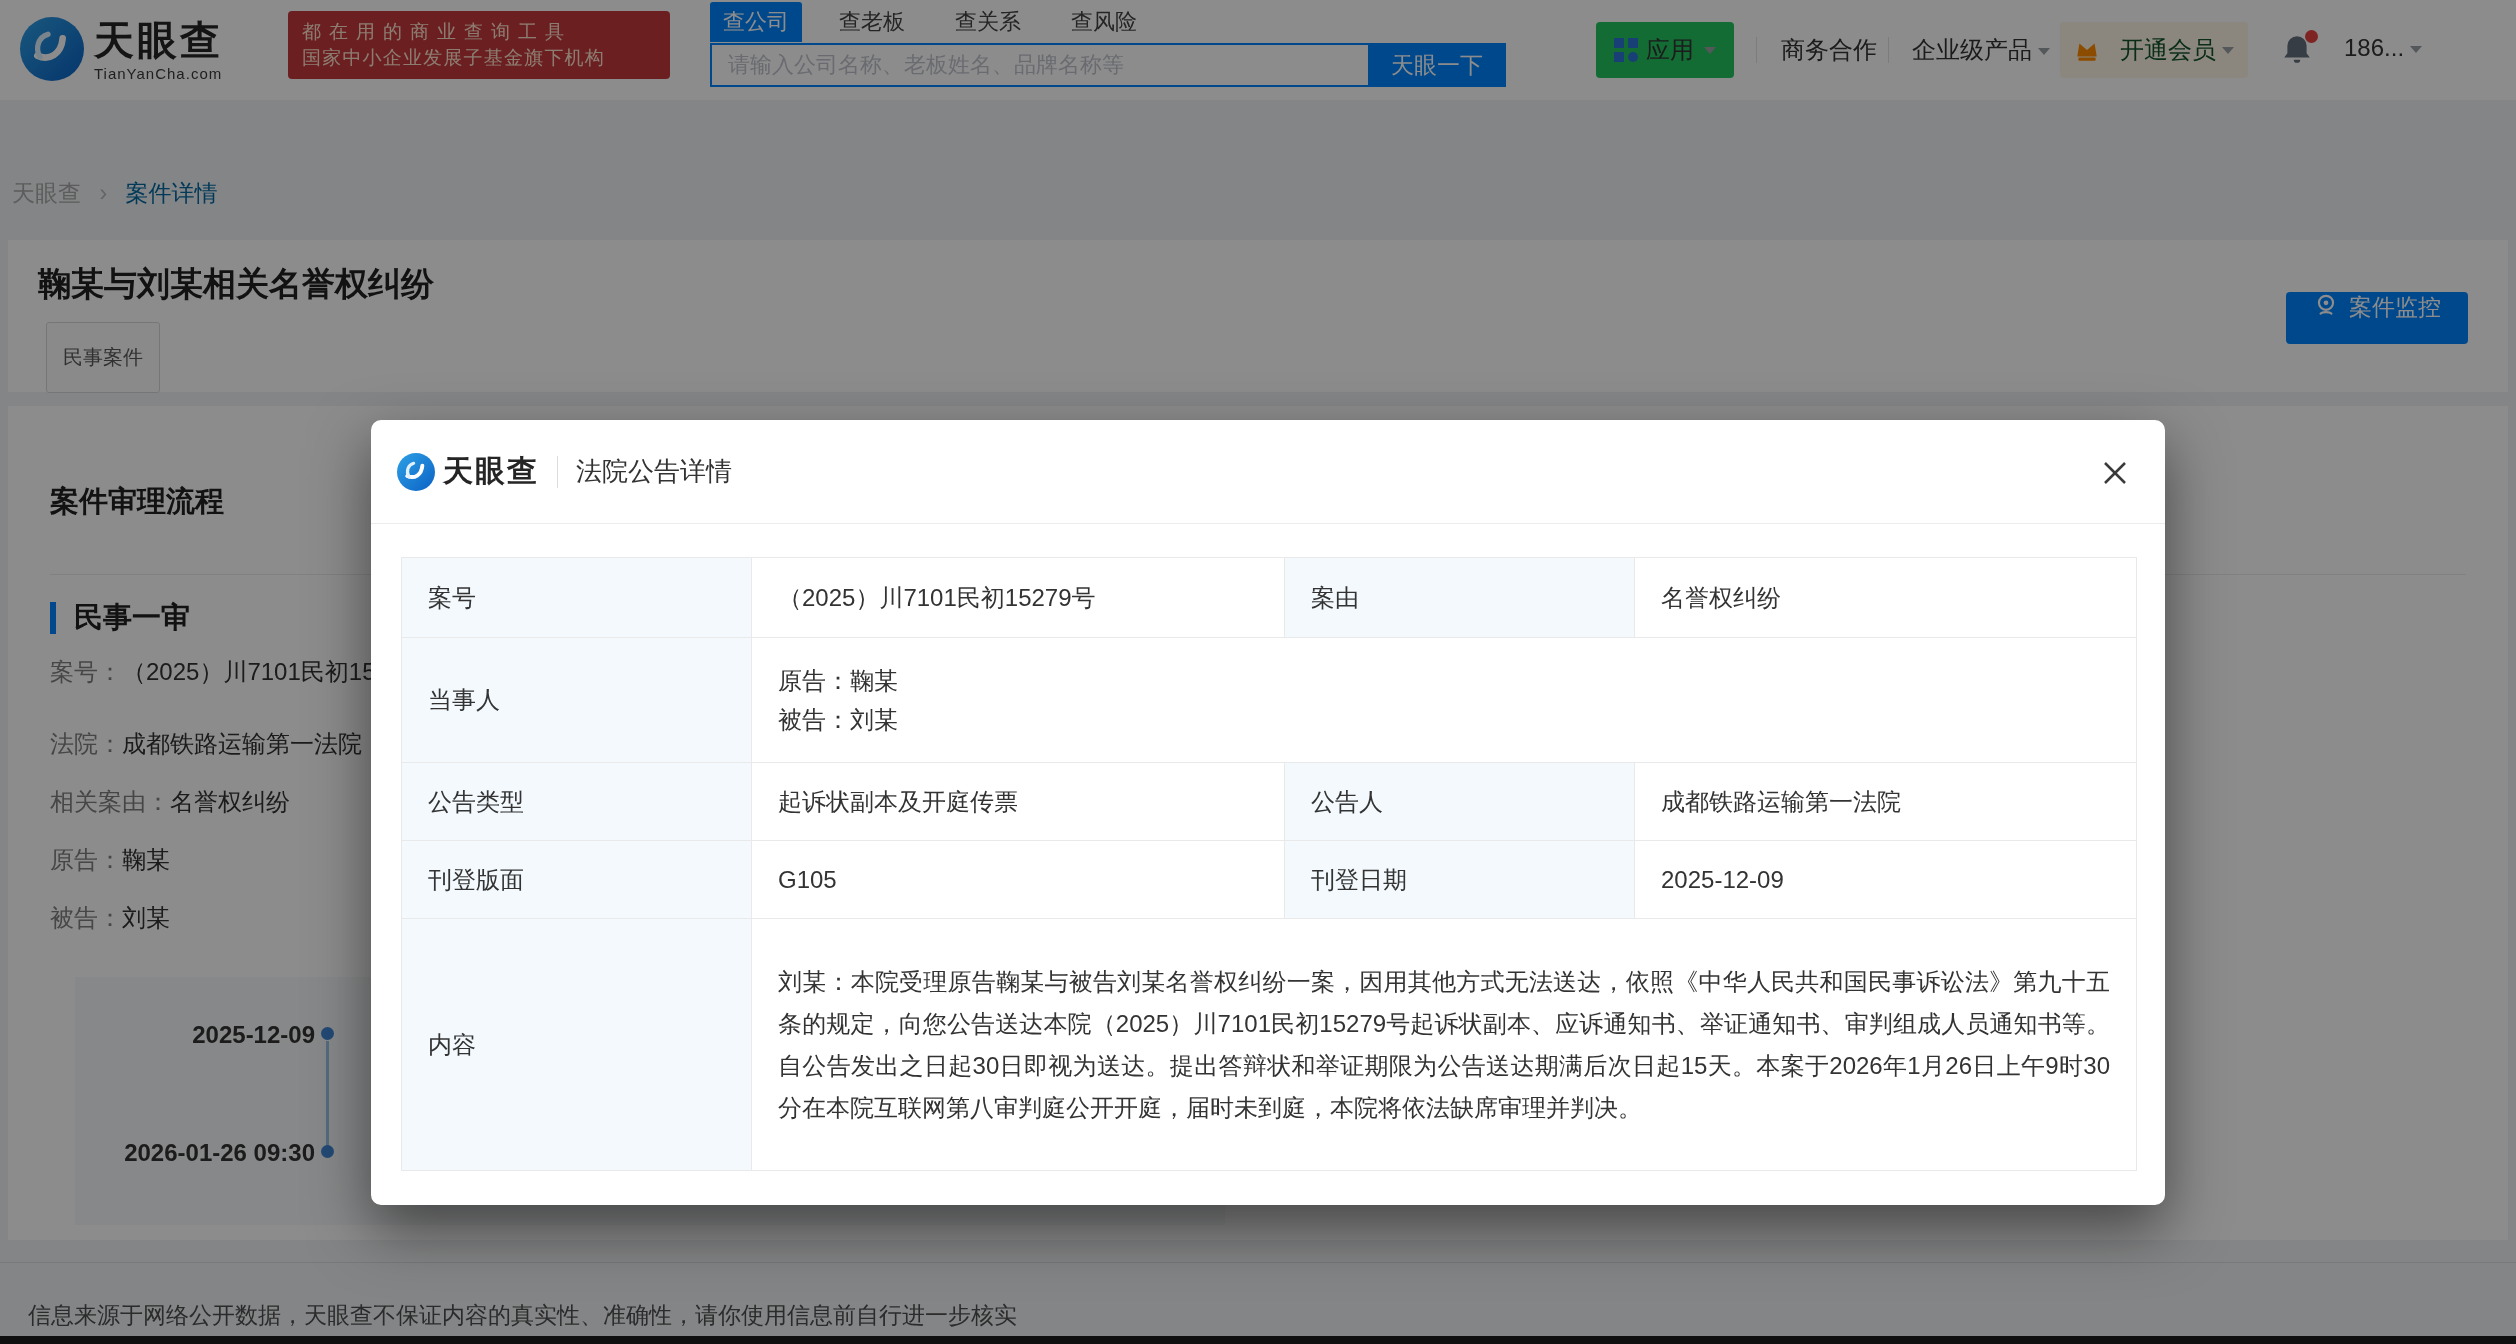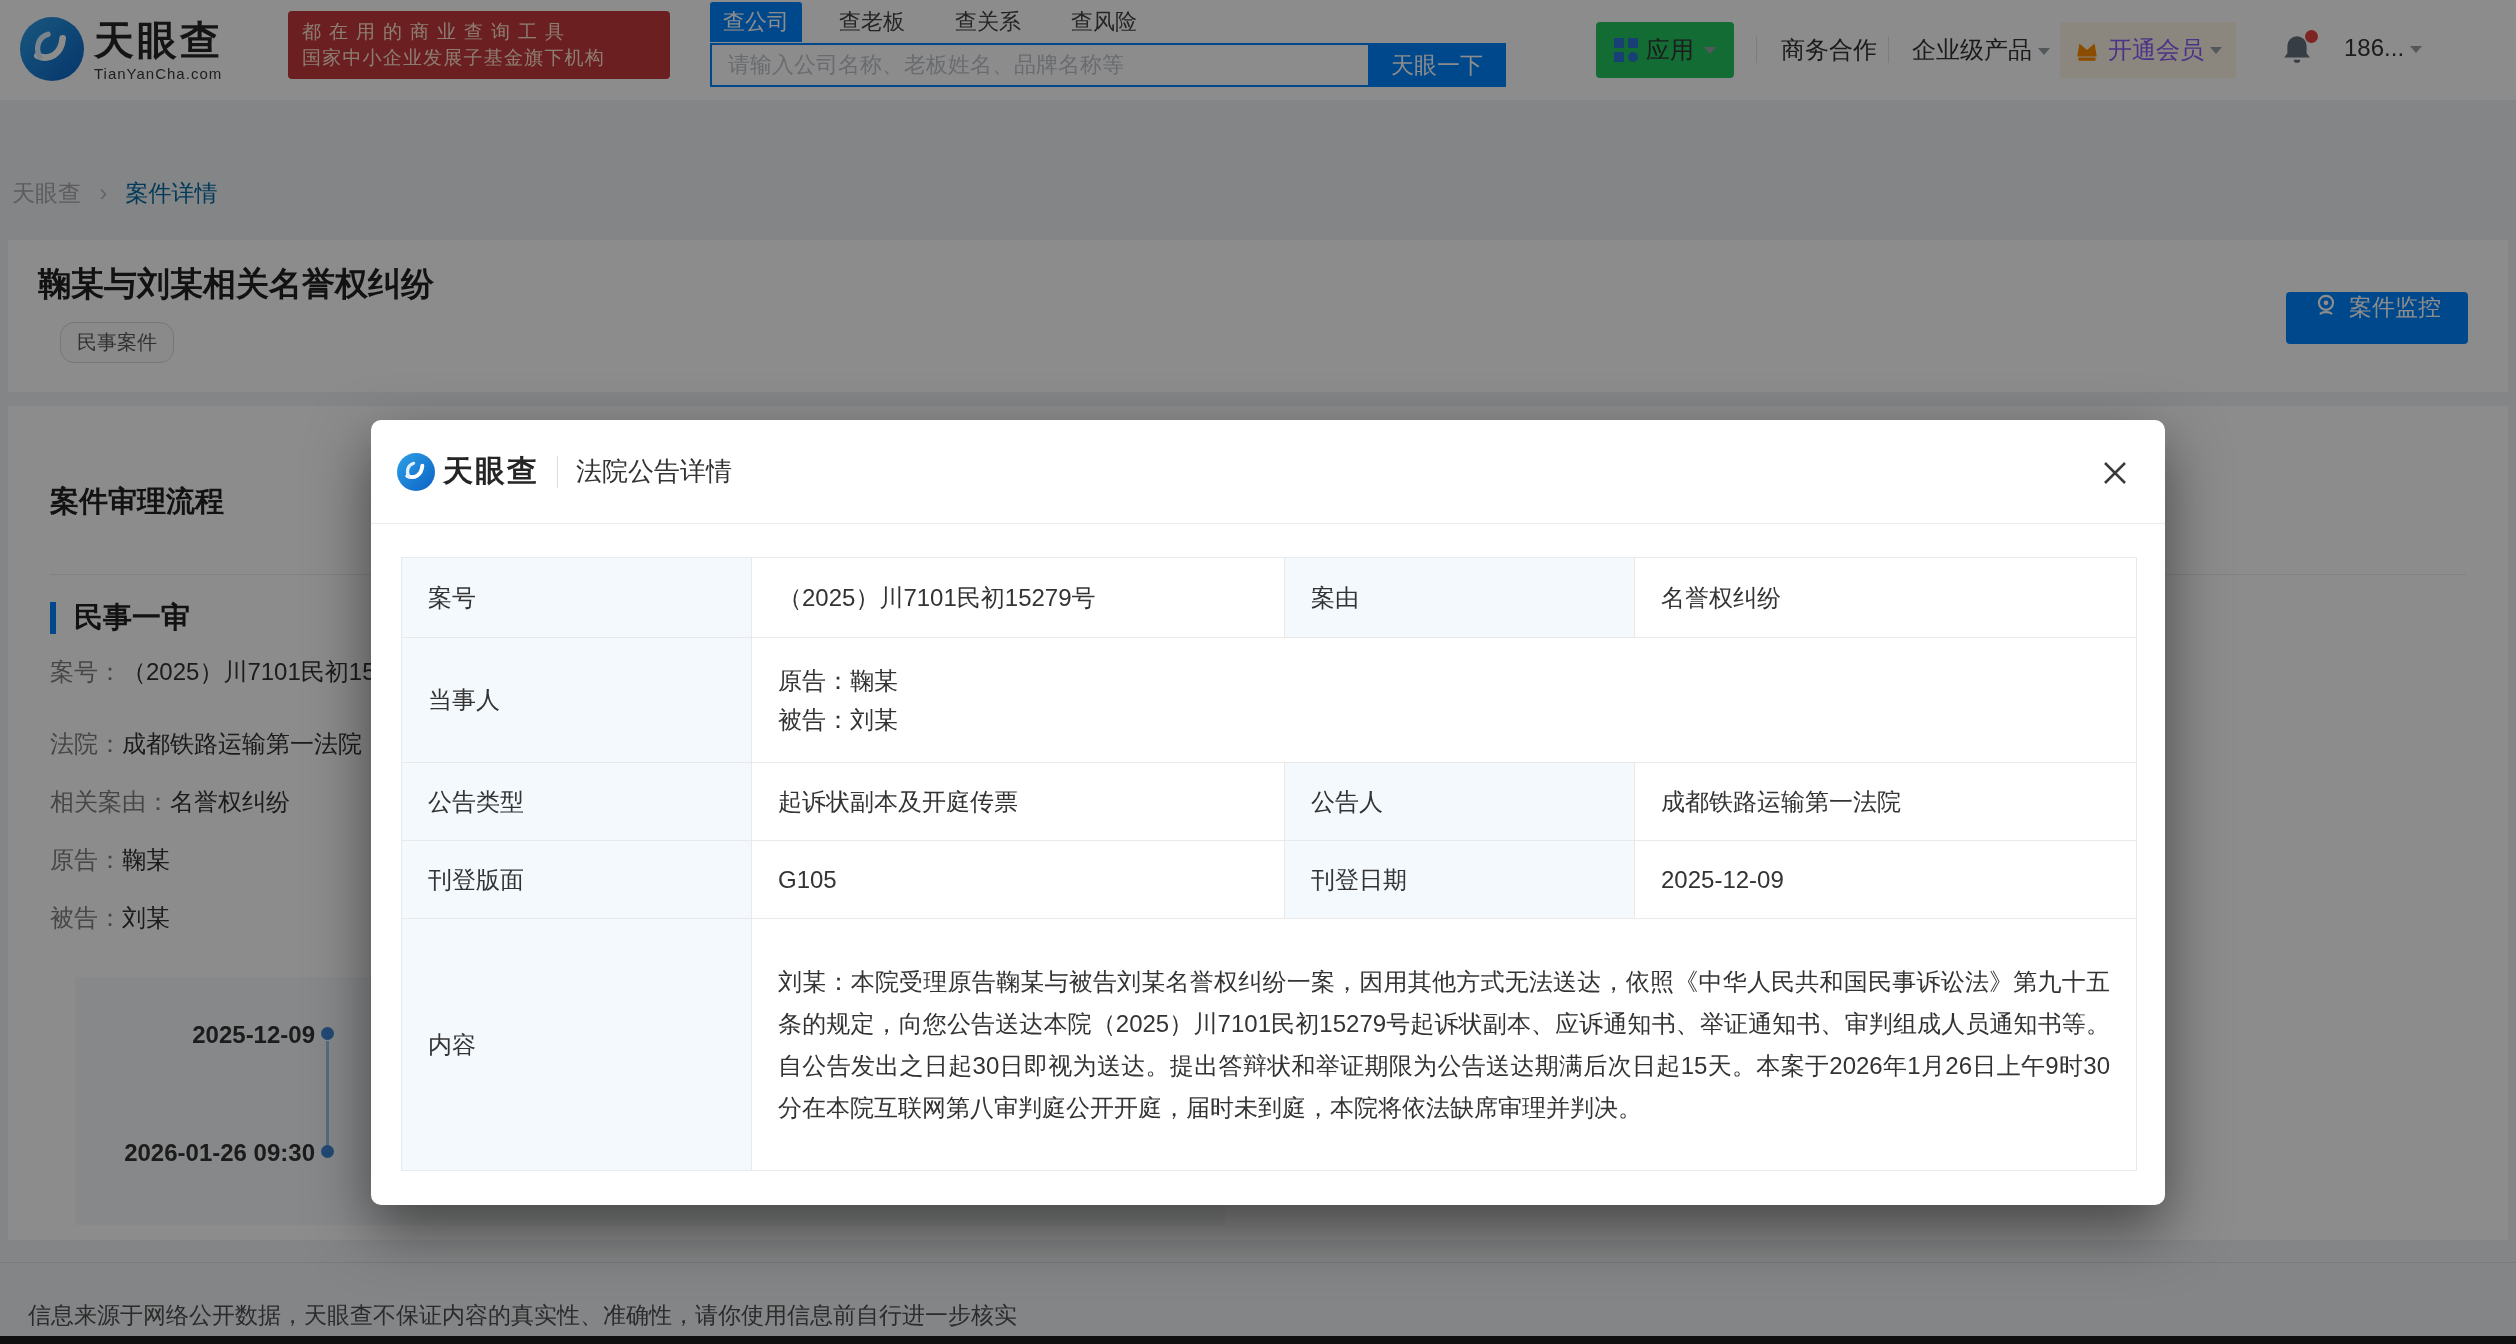--- a/index.html
+++ b/index.html
@@ -33,36 +33,36 @@
   .grid-icon { width:24px; height:24px; position:relative; }
   .grid-icon i { position:absolute; width:10px; height:10px; background:#2f74d9; }
   .grid-icon i:nth-child(1){ left:0; top:0; }
   .grid-icon i:nth-child(2){ right:0; top:0; }
   .grid-icon i:nth-child(3){ left:0; bottom:0; }
   .grid-icon i:nth-child(4){ right:0; bottom:0; border-radius:50%; }
   .caret { display:inline-block; width:0; height:0; border-left:6px solid transparent; border-right:6px solid transparent; border-top:7px solid #9aa0a6; margin-left:6px; vertical-align:middle; }
   .vsep { position:absolute; top:37px; width:1px; height:26px; background:#e2e2e2; }
   .nav-text { position:absolute; top:34px; font-size:24px; color:#333; cursor:pointer; white-space:nowrap; }
   .vip-box { position:absolute; left:2060px; top:22px; height:56px; padding:0 14px; background:#fdf6e8; border-radius:4px; display:flex; align-items:center; cursor:pointer; }
-  .vip-box .lbl { font-size:24px; color:#8b5cf6; margin-left:8px; white-space:nowrap; }
+  .vip-box .lbl { font-size:24px; color:#14532d; margin-left:20px; white-space:nowrap; }
   .bell-wrap { position:absolute; left:2282px; top:33px; width:34px; height:34px; cursor:pointer; }
   .bell-dot { position:absolute; right:-2px; top:-3px; width:13px; height:13px; background:#e64340; border-radius:50%; }
   .phone-wrap { position:absolute; left:2344px; top:34px; font-size:24px; color:#333; cursor:pointer; white-space:nowrap; }
 
   
   .breadcrumb { position:absolute; left:12px; top:178px; font-size:23px; }
   .bc-home { color:#a8a8a8; cursor:pointer; }
   .bc-sep { color:#b8b8b8; margin:0 12px; }
   .bc-cur { color:#0369a1; }
 
   
   .card { position:absolute; left:8px; width:2500px; background:#fff; }
   .card1 { top:240px; height:152px; }
   .case-title { position:absolute; left:30px; top:22px; font-size:33px; font-weight:bold; color:#222; }
-  .case-tag { position:absolute; left:52px; top:82px; font-size:20px; color:#5a5a5a; border:1px solid #d8d8d8; border-radius:14px; padding:6px 16px; background:#fcfcfc; }
+  .case-tag { position:absolute; left:38px; top:82px; font-size:20px; color:#5a5a5a; border:1px solid #d8d8d8; border-radius:3px; padding:21px 16px; background:#fcfcfc; }
   .monitor-btn { position:absolute; right:40px; top:52px; width:182px; height:52px; background:#0084ff; border:none; border-radius:4px; color:#fff; font-size:23px; display:flex; align-items:flex-start; justify-content:center; cursor:pointer; font-family:inherit; }
   .monitor-btn svg { margin-right:10px; }
 
   .card2 { top:406px; height:834px; }
   .section-title { position:absolute; left:42px; top:76px; font-size:29px; font-weight:bold; color:#222; }
   .section-divider { position:absolute; left:42px; right:42px; top:168px; border-top:1px solid #ececec; }
   .stage-bar { position:absolute; left:42px; top:196px; width:6px; height:32px; background:#0084ff; }
   .stage-title { position:absolute; left:66px; top:192px; font-size:29px; font-weight:bold; color:#222; }
   .field-line { position:absolute; left:42px; font-size:24px; white-space:nowrap; }
   .field-line .fl { color:#808080; }

